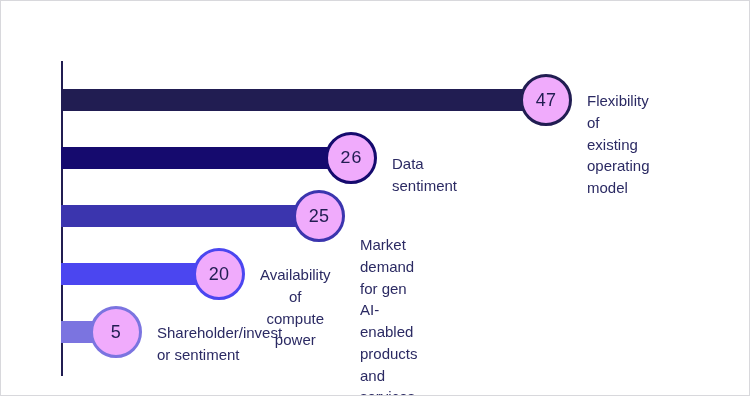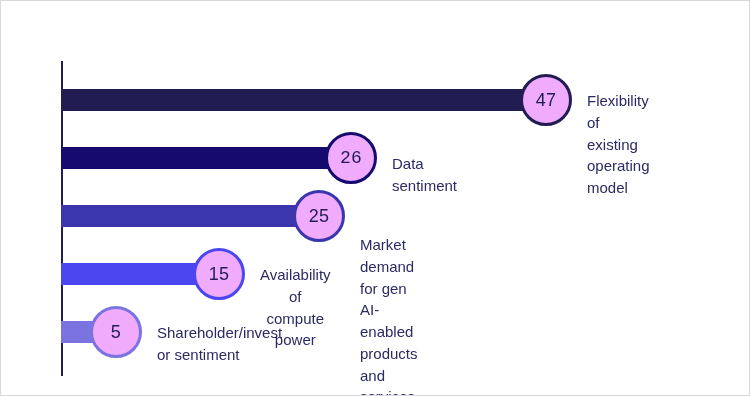--- a/index.html
+++ b/index.html
@@ -107,21 +107,21 @@
         <div class="bar" style="top: 204px; width: 258px; background: rgb(59, 53, 174);"></div>
         <div class="marker" style="left: 292px; top: 189px; border: 3px solid rgb(59, 53, 174);">
           <span class="marker-value">25</span>
         </div>
         <div class="bar-label" style="left: 359px; top: 205px; margin-top: 28px;">Market demand for gen AI- enabled
 products and services</div>
       </div>
       <div class="bar-row" style="top: 0px;">
         <div class="bar" style="top: 262px; width: 158px; background: rgb(75, 70, 240);"></div>
         <div class="marker" style="left: 192px; top: 247px; border: 3px solid rgb(75, 70, 240);">
-          <span class="marker-value">15</span>
+          <span class="marker-value">20</span>
         </div>
         <div class="bar-label" style="left: 259px; top: 263px; text-align: center;">Availability of
 compute power</div>
       </div>
       <div class="bar-row" style="top: 0px;">
         <div class="bar" style="top: 320px; width: 55px; background: rgb(123, 116, 224);"></div>
         <div class="marker" style="left: 89px; top: 305px; border: 3px solid rgb(123, 116, 224);">
           <span class="marker-value">5</span>
         </div>
         <div class="bar-label" style="left: 156px; top: 321px;">Shareholder/invest

